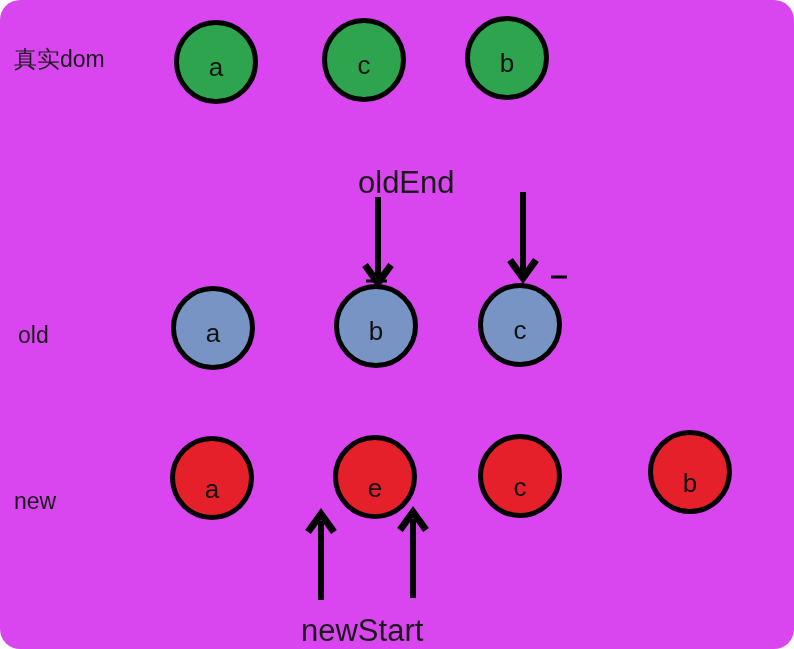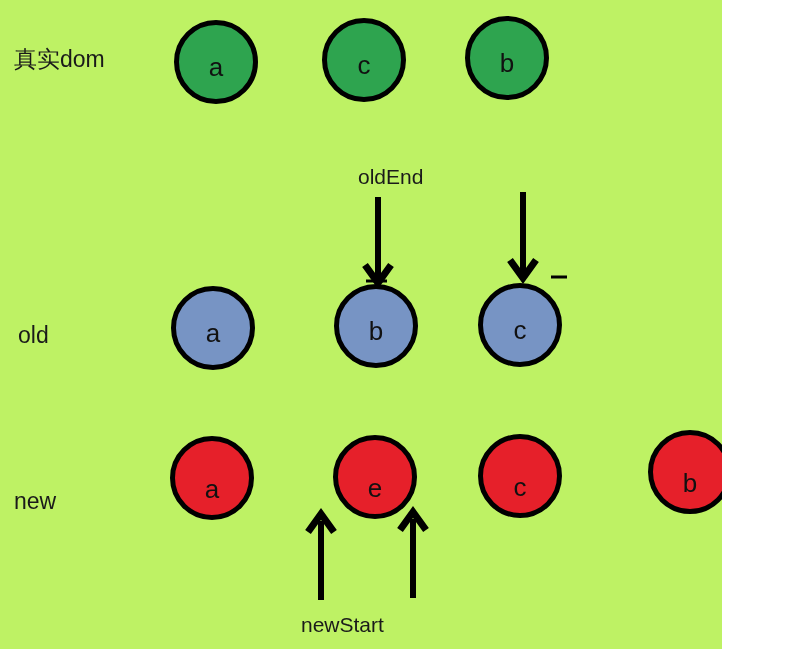--- a/index.html
+++ b/index.html
@@ -1,22 +1,23 @@
 <!DOCTYPE html>
 <html><head>
 <meta charset="utf-8">
 <style>
   html,body{margin:0;padding:0;background:#fff;}
   .canvas{
     position:relative;
-    width:722px;height:649px;
-    background:#bef264;
+    width:794px;height:649px;
+    background:#d946ef;
     font-family:"Liberation Sans","DejaVu Sans",sans-serif;
     color:#1a1a1a;
     overflow:hidden;
+    border-radius:20px;
   }
   .row-label{
     position:absolute;
     font-size:23px;
     color:#1a1a1a;
     white-space:nowrap;
   }
   .node{
     position:absolute;
     width:84px;height:84px;
@@ -30,21 +31,21 @@
     color:#111;
     position:relative;
   }
   .node.green{background:#2ea44f;}
   .node.blue{background:#7794c4;}
   .node.red{background:#e6202a;}
   .node.green span,.node.blue span{top:5px;}
   .node.red span{top:11px;}
   .pointer-label{
     position:absolute;
-    font-size:21px;
+    font-size:31px;
     color:#1a1a1a;
     white-space:nowrap;
   }
   svg.overlay{
     position:absolute;left:0;top:0;
     pointer-events:none;
   }
   svg .stroke{stroke:#000;fill:none;}
 </style>
 </head>

